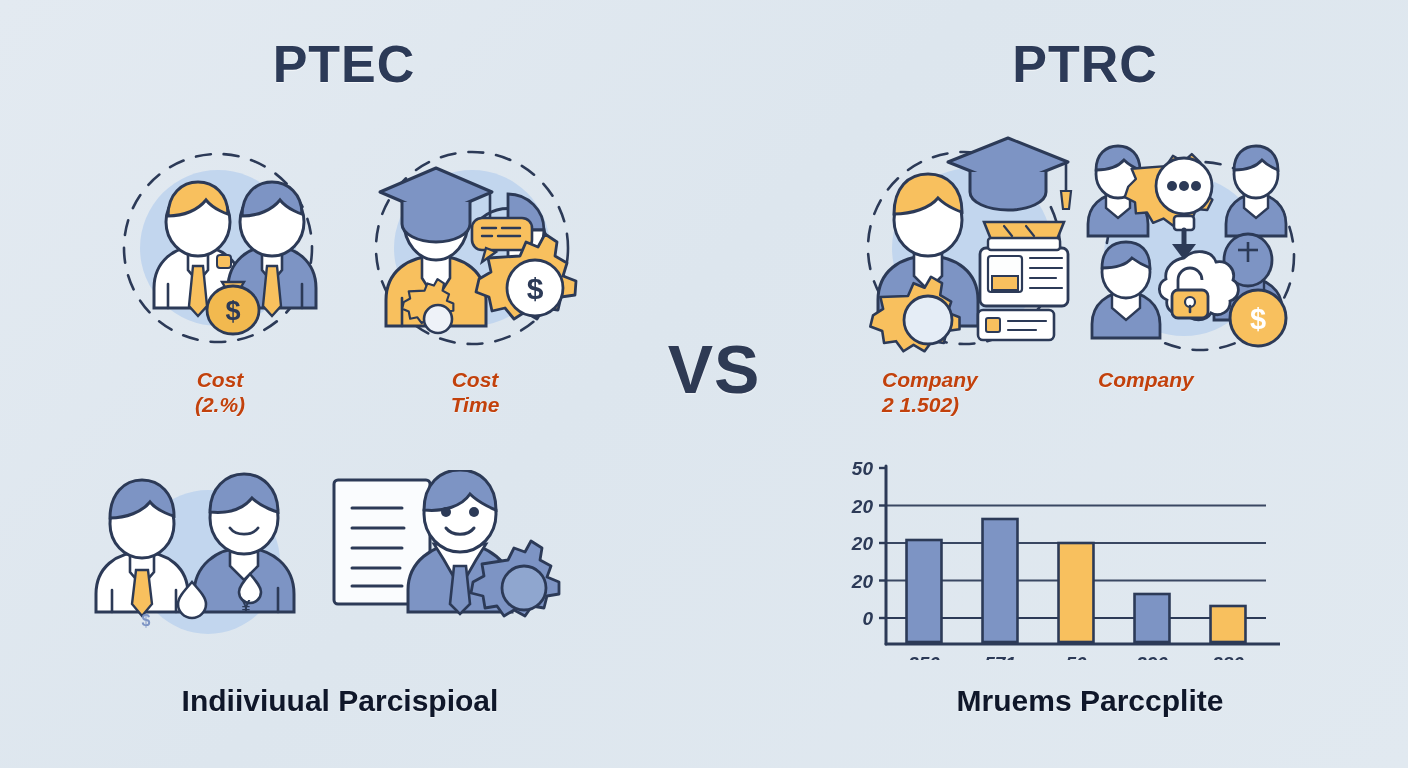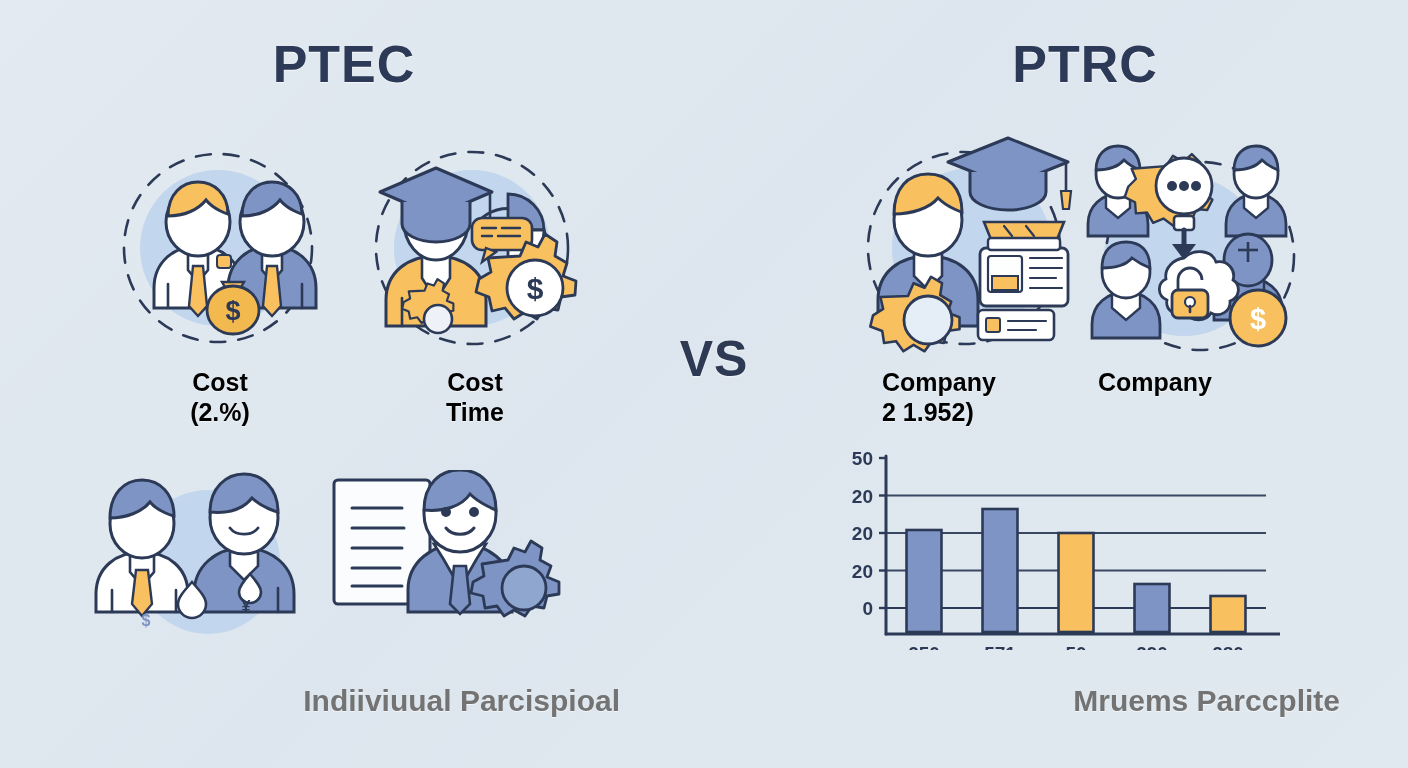--- a/index.html
+++ b/index.html
@@ -20,48 +20,49 @@
     font-size: 52px; font-weight: 700; letter-spacing: 1px;
     color: #2c3a57;
     text-shadow: 0 1px 1px rgba(255,255,255,.7);
   }
   #title-left  { left: 0; width: 660px; text-align: center; padding-left: 28px; }
   #title-right { left: 760px; width: 650px; text-align: center; }
 
   .vs-badge {
     position: absolute; left: 624px; top: 330px;
     width: 180px; text-align: center;
-    font-size: 50px; font-weight: 700; color: #2e3a54;
+    font-size: 68px; font-weight: 700; color: #2e3a54;
     letter-spacing: 1px;
     text-shadow: 0 1px 2px rgba(255,255,255,.6);
   }
 
   
   .panel { position: absolute; top: 120px; height: 620px; }
   #panel-left  { left: 60px;  width: 560px; }
   #panel-right { left: 840px; width: 500px; }
 
   .caption {
     position: absolute; bottom: 22px; left: 0; width: 100%;
-    text-align: right; font-size: 30px; font-weight: 700;
-    color: #737373; text-shadow: 0 1px 1px rgba(255,255,255,.65);
+    text-align: center; font-size: 30px; font-weight: 700;
+    color: #0f172a; text-shadow: 0 1px 1px rgba(255,255,255,.65);
   }
 
   
   .tile { position: absolute; }
   .tile-label {
     position: absolute; left: 0; width: 100%; text-align: center;
-    font-size: 25px; font-weight: 700; color: #000000; line-height: 1.18;
+    font-size: 21px; font-weight: 700; color: #c2410c; line-height: 1.18;
     text-shadow: 0 1px 1px rgba(255,255,255,.6);
+    font-style: italic;
   }
   .tile-label .sub { display: block; font-weight: 700; }
   .tile-label.align-left { text-align: left; }
 
   
-  .chart-wrap { position: absolute; left: 0; top: 320px; width: 440px; height: 220px; }
+  .chart-wrap { position: absolute; left: 0; top: 330px; width: 440px; height: 220px; font-style: italic; }
   .chart-svg { display: block; }
   .tick-text { font-family: "Liberation Sans", sans-serif; font-size: 19px; font-weight: 700; fill: #2c3a57; }
   .xlab-text { font-family: "Liberation Sans", sans-serif; font-size: 19px; font-weight: 700; fill: #2c3a57; }
 </style>
 </head>
 <body>
 
 <div class="stage">
 
   <div class="side-title" id="title-left">PTEC</div>
@@ -215,21 +216,21 @@
 
         <rect x="118" y="180" width="76" height="30" rx="5" fill="#ffffff" stroke="#2c3a57" stroke-width="2.6"></rect>
         <rect x="126" y="188" width="14" height="14" rx="2" fill="#f8c05e" stroke="#2c3a57" stroke-width="2"></rect>
         <path d="M148 191h38M148 200h28" stroke="#2c3a57" stroke-width="2.2" stroke-linecap="round"></path>
 
         <path d="M48 170l6-14 12 5 7-12 12 7-2 13 12 7-4 12 13 5v13l-14 2-3 13-13-2-8 11-12-7-11 7-8-11-13 2-2-13-13-5 3-12 11-7-3-13z" transform="translate(2,6) scale(0.92) translate(2,4)" fill="#f8c05e" stroke="#2c3a57" stroke-width="2.8" stroke-linejoin="round"></path>
         <circle cx="68" cy="190" r="24" fill="#e5edf6" stroke="#2c3a57" stroke-width="2.8"></circle>
       </svg>
       <div class="tile-label align-left" style="top:238px; padding-left:22px;">
         <span>Company</span>
-        <span class="sub">2 1.952)</span>
+        <span class="sub">2 1.502)</span>
       </div>
     </div>
 
     <div class="tile" style="left:240px; top:10px; width:220px; height:230px;">
       <svg viewBox="0 0 220 230" width="220" height="230">
         <circle cx="104" cy="126" r="80" fill="#c2d6ee"></circle>
         <circle cx="120" cy="126" r="94" fill="none" stroke="#2c3a57" stroke-width="2.6" stroke-dasharray="15 13" stroke-linecap="round"></circle>
 
         <path d="M8 106v-12c0-18 14-30 30-30s30 12 30 30v12z" fill="#7d94c4" stroke="#2c3a57" stroke-width="2.8"></path>
         <path d="M26 64h24v14l-12 10-12-10z" fill="#ffffff" stroke="#2c3a57" stroke-width="2.4"></path>

